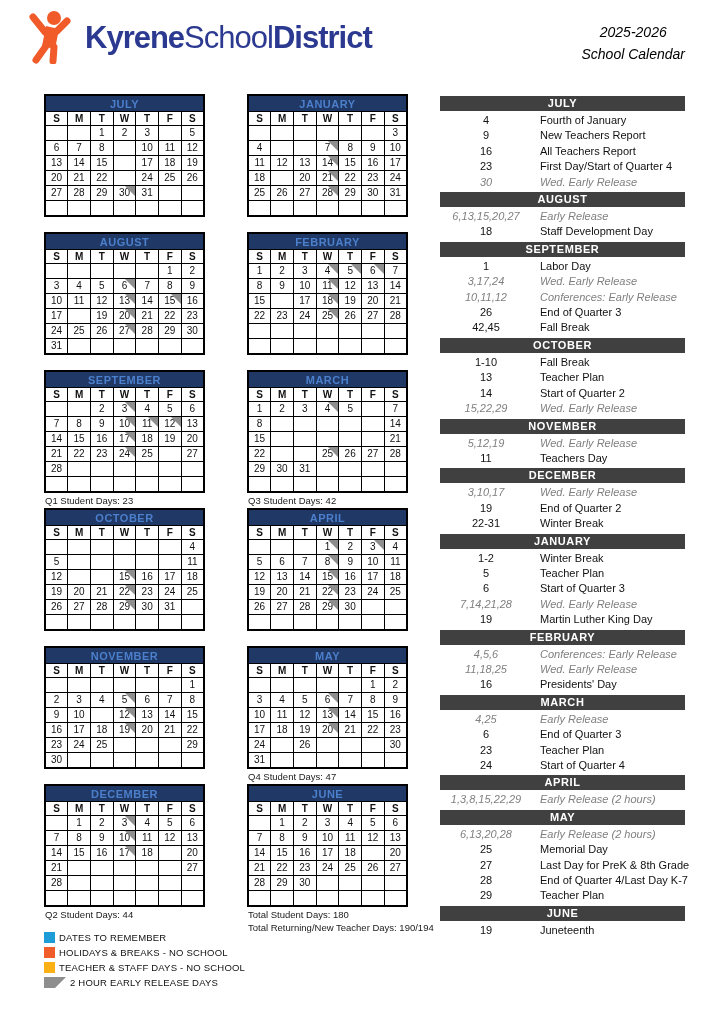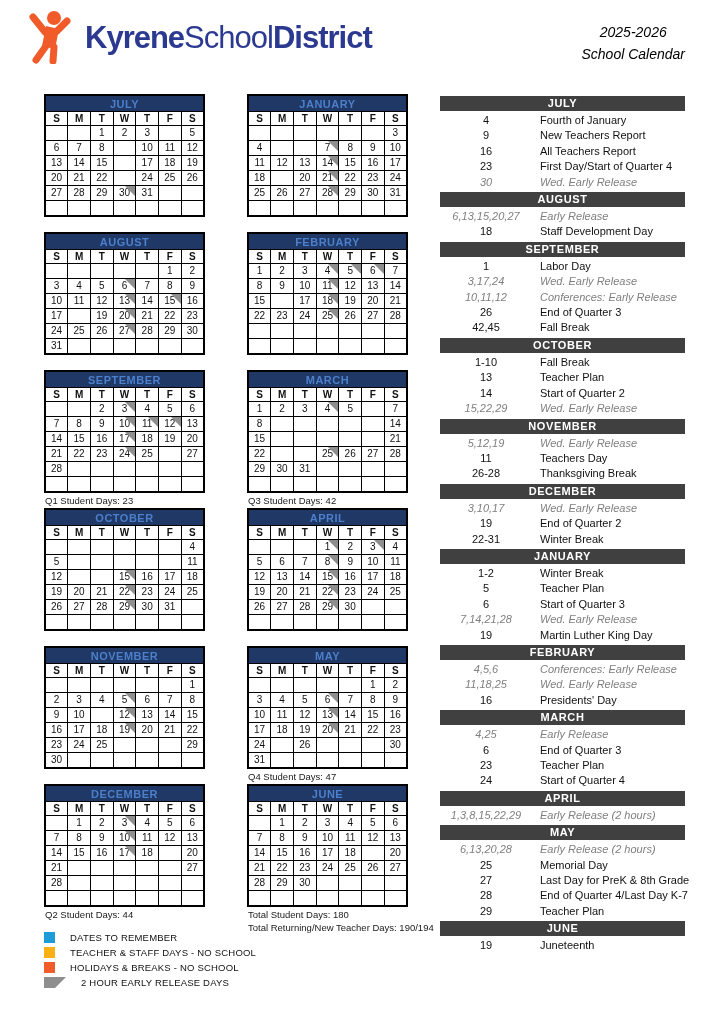--- a/index.html
+++ b/index.html
@@ -26,21 +26,21 @@
   .dow{font-size:10px;font-weight:bold;height:13px;text-align:center;background:#fff;}
   table.cal td{height:14px;font-size:10px;text-align:center;position:relative;background:#fff;line-height:14px;}
   td.c-orange{background:var(--holiday,#F15C2B);color:#fff;font-weight:bold;}
   td.c-yellow{background:var(--staff-day,#FBB116);color:#fff;font-weight:bold;}
   td.c-blue{background:var(--remember,#1E9CD7);color:#fff;font-weight:bold;}
   .tri{position:absolute;top:0;right:0;width:0;height:0;
        border-top:10px solid var(--early-release,#8E8E8E);border-left:10px solid transparent;}
   .mnote{font-size:9.5px;margin:2px 0 0 1px;color:#1a1a1a;white-space:nowrap;}
   
   .legend{margin-top:8px;width:230px;}
-  .lg-row{display:flex;align-items:center;gap:15px;height:15px;}
+  .lg-row{display:flex;align-items:center;gap:4px;height:15px;}
   .lg-sq{width:11px;height:11px;flex:0 0 11px;}
   .lg-tri{width:0;height:0;flex:0 0 11px;border-top:11px solid var(--early-release,#8E8E8E);border-right:11px solid transparent;}
   .lg-label{font-size:9.5px;color:#111;white-space:nowrap;letter-spacing:.2px;}
   
   .events{width:245px;}
   .ev-header{background:var(--events-header-bg,#404040);color:#fff;text-align:center;
              font-weight:bold;font-size:11px;height:15px;line-height:15px;margin:2px 0;letter-spacing:.6px;}
   .ev-row{display:grid;grid-template-columns:92px 1fr;font-size:11px;line-height:15.4px;}
   .ev-date{text-align:center;white-space:nowrap;}
   .ev-text{padding-left:8px;white-space:nowrap;}
@@ -508,26 +508,26 @@
             </table>
             <div class="mnote">Q2 Student Days: 44</div>
           </div>
         </div>
       <div class="legend">
           <div class="lg-row">
             <span class="lg-sq" style="background: rgb(30, 156, 215);"></span>
             <span class="lg-label">DATES TO REMEMBER</span>
           </div>
           <div class="lg-row">
+            <span class="lg-sq" style="background: rgb(241, 92, 43);"></span>
+            <span class="lg-label">HOLIDAYS &amp; BREAKS - NO SCHOOL</span>
+          </div>
+          <div class="lg-row">
             <span class="lg-sq" style="background: rgb(251, 177, 22);"></span>
             <span class="lg-label">TEACHER &amp; STAFF DAYS - NO SCHOOL</span>
-          </div>
-          <div class="lg-row">
-            <span class="lg-sq" style="background: rgb(241, 92, 43);"></span>
-            <span class="lg-label">HOLIDAYS &amp; BREAKS - NO SCHOOL</span>
           </div>
           <div class="lg-row">
             <span class="lg-tri"></span>
             <span class="lg-label">2 HOUR EARLY RELEASE DAYS</span>
           </div>
         </div>
     </div>
     <div class="calcol calcol-right">
         <div class="month-block">
           <table class="cal">
@@ -1037,24 +1037,20 @@
         </div>
         <div class="ev-header">NOVEMBER</div>
         <div class="ev-row it">
           <span class="ev-date">5,12,19</span>
           <span class="ev-text">Wed. Early Release</span>
         </div>
         <div class="ev-row">
           <span class="ev-date">11</span>
           <span class="ev-text">Teachers Day</span>
         </div>
-        <div class="ev-row">
-          <span class="ev-date">26-28</span>
-          <span class="ev-text">Thanksgiving Break</span>
-        </div>
         <div class="ev-header">DECEMBER</div>
         <div class="ev-row it">
           <span class="ev-date">3,10,17</span>
           <span class="ev-text">Wed. Early Release</span>
         </div>
         <div class="ev-row">
           <span class="ev-date">19</span>
           <span class="ev-text">End of Quarter 2</span>
         </div>
         <div class="ev-row">

